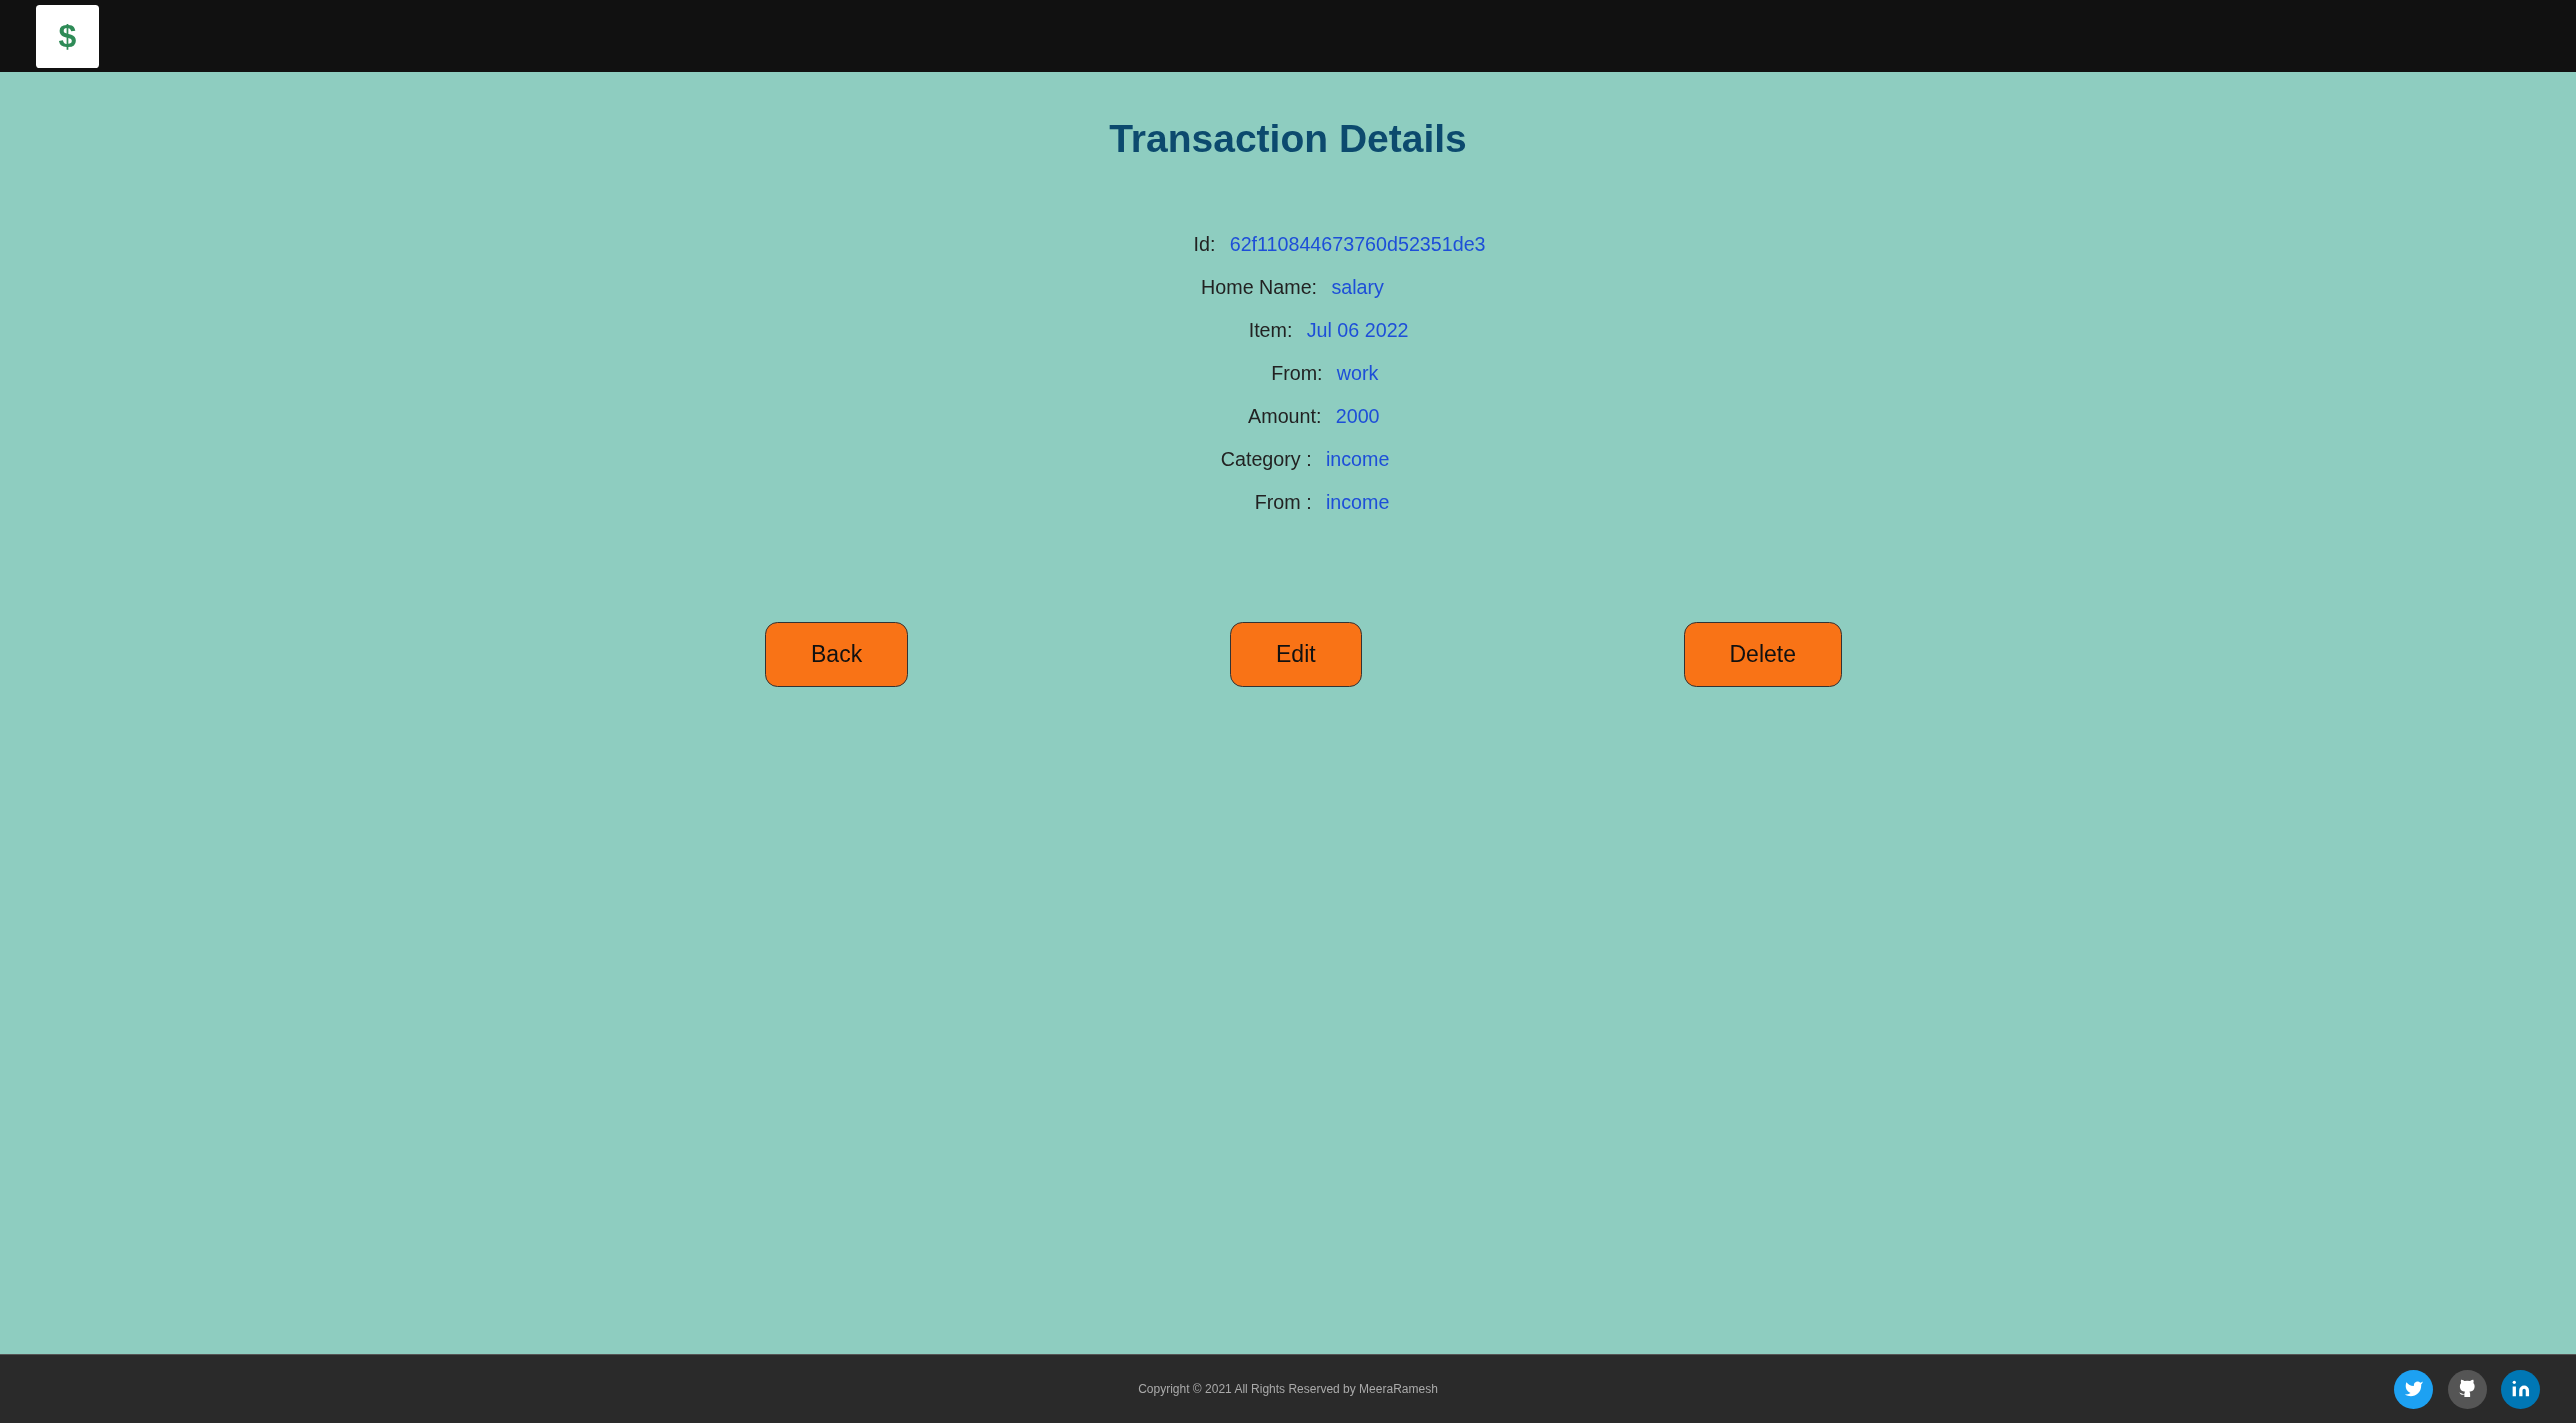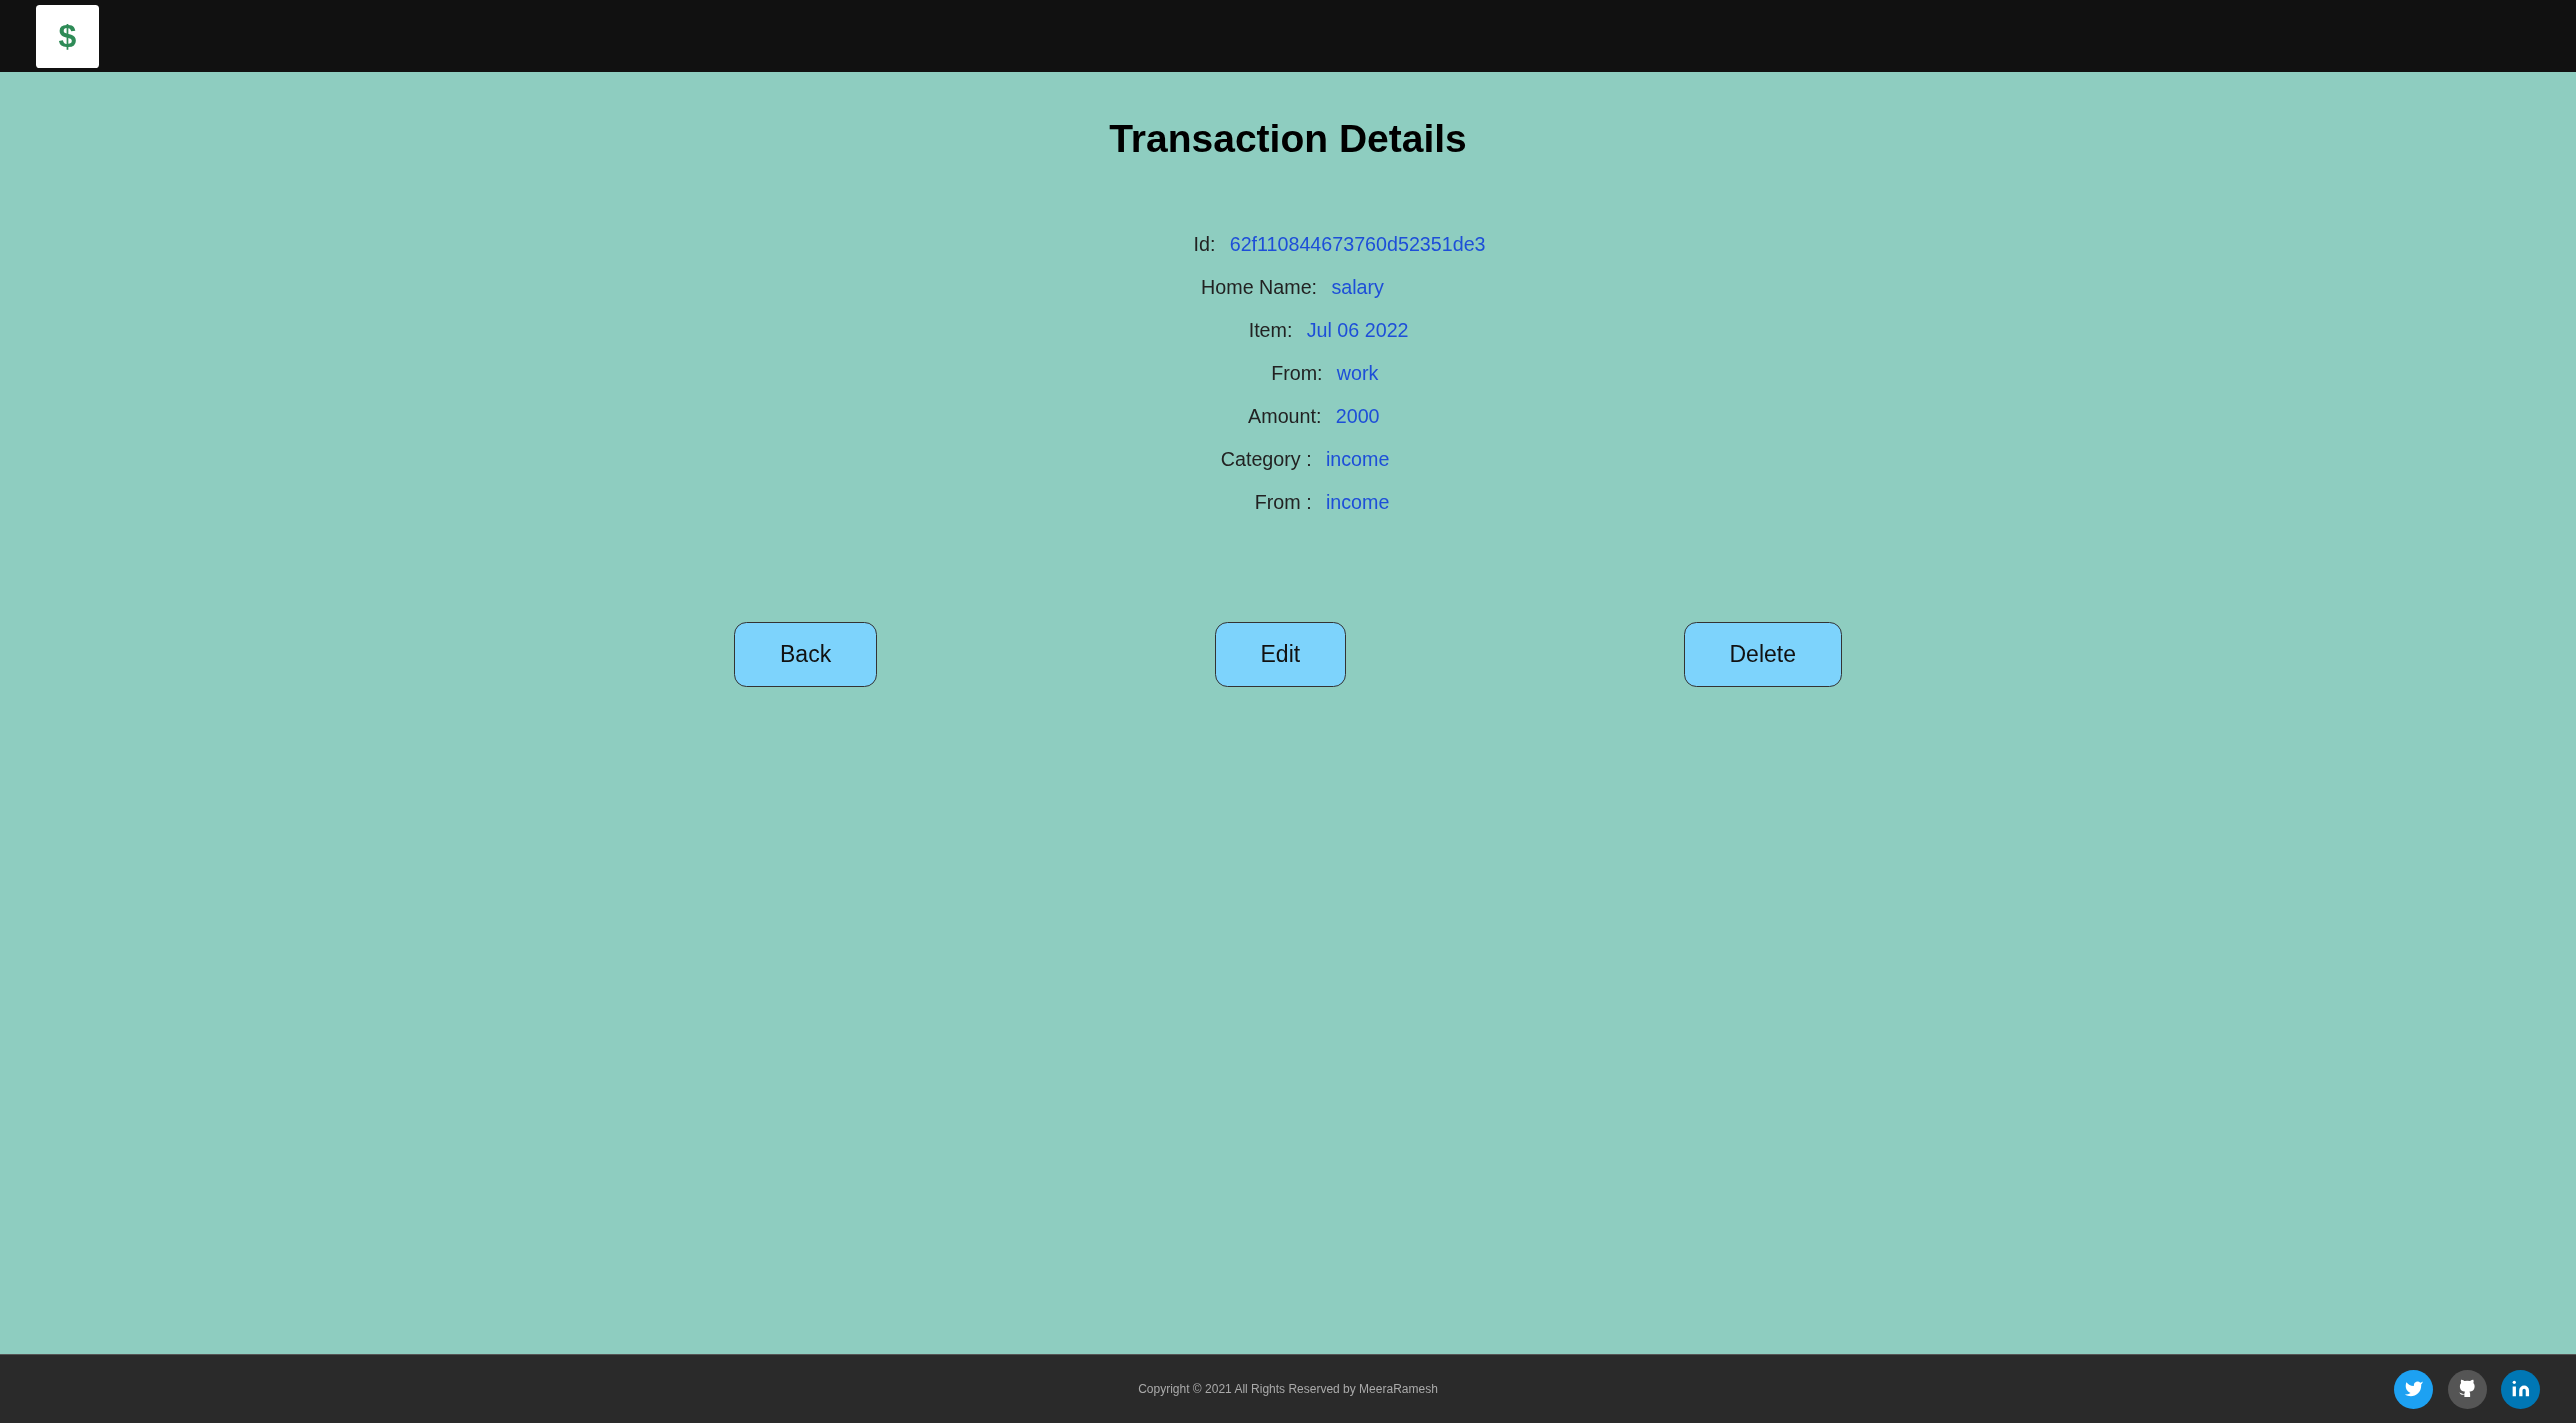--- a/index.html
+++ b/index.html
@@ -68,21 +68,21 @@
       flex: 1;
       display: flex;
       flex-direction: column;
       align-items: center;
       padding: 36px 18px 72px;
     }
 
     .page-title {
       font-size: 39px;
       font-weight: bold;
-      color: #000000;
+      color: #0c4a6e;
       margin-bottom: 72px;
       margin-top: 9px;
     }
 
     .transaction-details {
       display: flex;
       flex-direction: column;
       gap: 20px;
       margin-bottom: 72px;
       width: 100%;
@@ -115,29 +115,30 @@
       display: flex;
       width: 100%;
       max-width: 1252px;
       justify-content: space-between;
       align-items: center;
       padding: 0 72px;
       margin-top: 36px;
     }
 
     .action-btn {
-      background-color: #7dd3fc;
+      background-color: #f97316;
       border: 1.8px solid #333;
       border-radius: 12.5px;
       font-size: 23px;
       font-weight: normal;
       color: #111;
       padding: 18px 45px;
       cursor: pointer;
       min-width: 116px;
+      margin-left: 31px;
     }
 
     
     .footer {
       background-color: #2a2a2a;
       padding: 27px 36px;
       display: flex;
       align-items: center;
       justify-content: center;
       position: relative;

